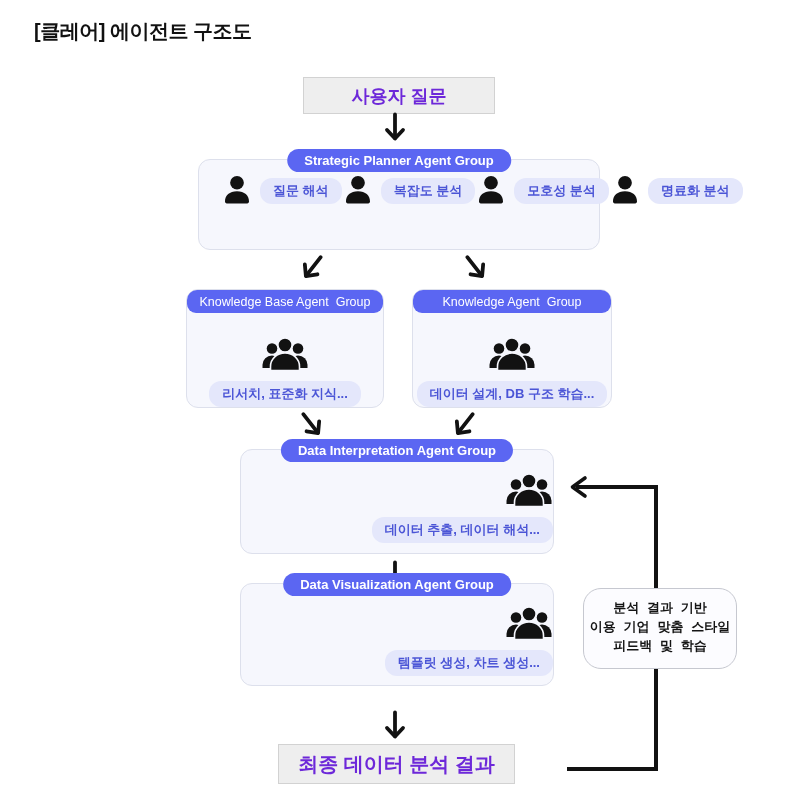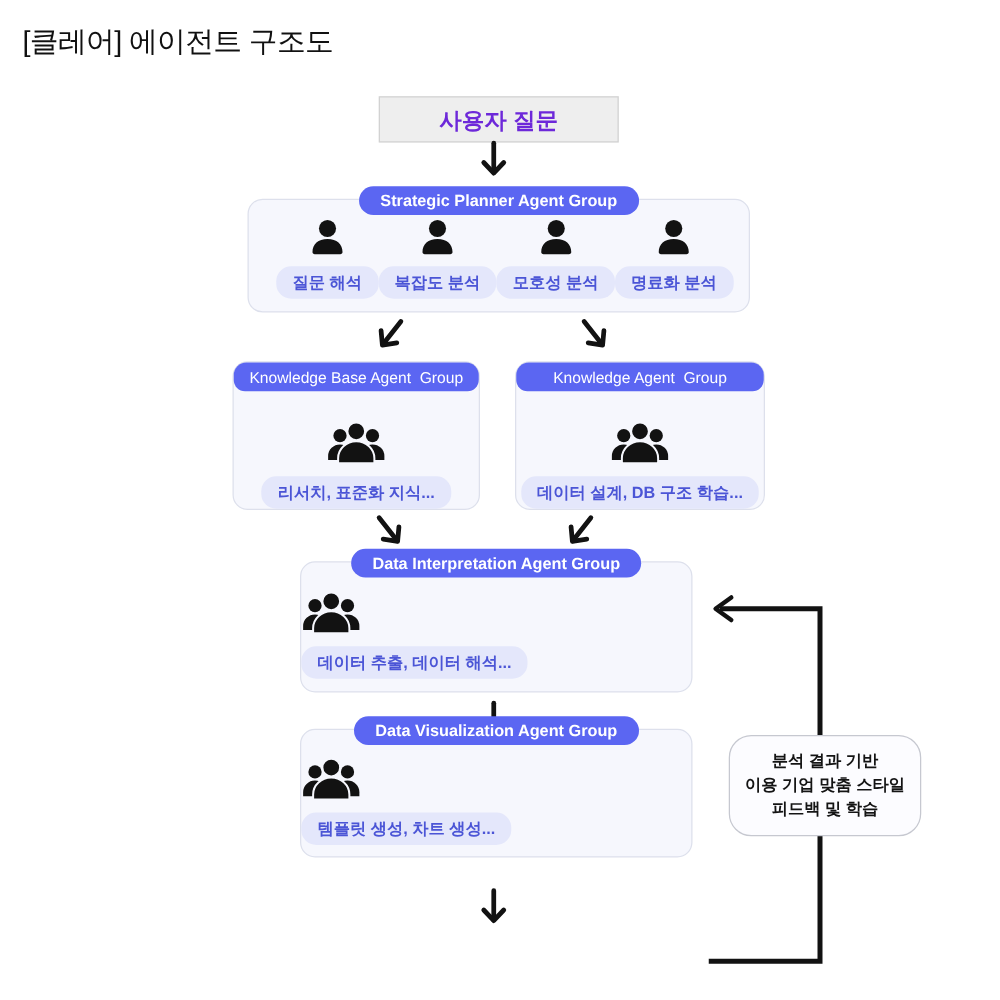--- a/index.html
+++ b/index.html
@@ -3,21 +3,21 @@
 <meta charset="utf-8">
 <style>
   html,body{margin:0;padding:0;background:#ffffff;}
   .canvas{
     position:relative;width:800px;height:800px;background:#ffffff;overflow:hidden;
     font-family:"Liberation Sans","DejaVu Sans",sans-serif;color:#111;
   }
   .abs{position:absolute;}
 
   
-  .page-title{left:18px;top:18px;font-size:23px;font-weight:400;letter-spacing:-0.5px;}
+  .page-title{left:34px;top:18px;font-size:20px;font-weight:700;letter-spacing:-0.5px;}
 
   
   .gray-box{
     background:#eeeeee;border:1px solid #d2d2d2;
     display:flex;align-items:center;justify-content:center;
     font-size:19px;font-weight:600;color:#6d28d9;z-index:2;
   }
   .user-q{left:303px;top:77px;width:190px;height:35px;font-size:18px;}
   .final-box{left:278px;top:744px;width:235px;height:38px;font-size:20px;}
 
@@ -50,51 +50,51 @@
     background:#e4e7fb;color:#4b55d6;border-radius:12px;
     font-size:13px;font-weight:600;padding:4px 13px;white-space:nowrap;
     display:inline-block;
   }
 
   
   .agents-grid{
     position:absolute;left:22px;right:22px;top:15px;bottom:10px;
     display:grid;grid-template-columns:repeat(4,1fr);justify-items:center;align-items:start;
   }
-  .agent-col{display:flex;flex-direction:column;align-items:center;gap:7px;}
+  .agent-col{display:flex;flex-direction:row;align-items:center;gap:7px;}
 
   
   .gb-body{
     position:absolute;left:0;right:0;top:23px;bottom:0;
     display:flex;flex-direction:column;align-items:center;justify-content:flex-end;gap:9px;
   }
   .pill-box-body{
     position:absolute;left:0;right:0;top:12px;bottom:0;
-    display:flex;flex-direction:column;align-items:flex-start;justify-content:center;gap:9px;
+    display:flex;flex-direction:column;align-items:flex-end;justify-content:center;gap:9px;
   }
 
   .icon-person{width:32px;height:31px;}
   .icon-group{width:48px;height:35px;}
 
   .arrow{width:26px;height:30px;z-index:2;}
   .arr-1{left:382px;top:112px;}
   .arr-2{left:300px;top:252px;transform:rotate(38deg);}
   .arr-3{left:462px;top:252px;transform:rotate(-38deg);}
   .arr-4{left:298px;top:409px;transform:rotate(-38deg);}
   .arr-5{left:452px;top:409px;transform:rotate(38deg);}
   .arr-6{left:382px;top:560px;}
   .arr-7{left:382px;top:710px;}
 
   
   .loop-svg{left:0;top:0;z-index:1;}
   .feedback-box{
     left:583px;top:588px;width:152px;height:79px;
     background:#fcfcff;border:1.5px solid #c6c8d0;border-radius:18px;
     display:flex;flex-direction:column;align-items:center;justify-content:center;
-    z-index:2;font-size:13px;font-weight:600;line-height:1.45;color:#141414;text-align:center;
+    z-index:2;font-size:13px;font-weight:600;line-height:1.45;color:#141414;text-align:center;font-family:Liberation Mono, monospace;
   }
 </style>
 </head>
 <body>
 
 <div class="canvas">
 
   <svg width="0" height="0" style="position:absolute" aria-hidden="true">
     <defs>
       <g id="def-person" fill="#121212">
@@ -216,20 +216,23 @@
           <use href="#def-group"></use>
         </svg>
       <span class="chip">템플릿 생성, 차트 생성...</span>
     </div>
   </div>
 
   <svg class="abs arrow arr-7" viewBox="0 0 26 30">
       <use href="#def-arrow"></use>
     </svg>
 
+  <div class="abs gray-box final-box">
+    <span>최종 데이터 분석 결과</span>
+  </div>
 
   <div class="abs feedback-box">
     <div>분석 결과 기반</div>
     <div>이용 기업 맞춤 스타일</div>
     <div>피드백 및 학습</div>
   </div>
 
 </div>
 
 </body></html>

